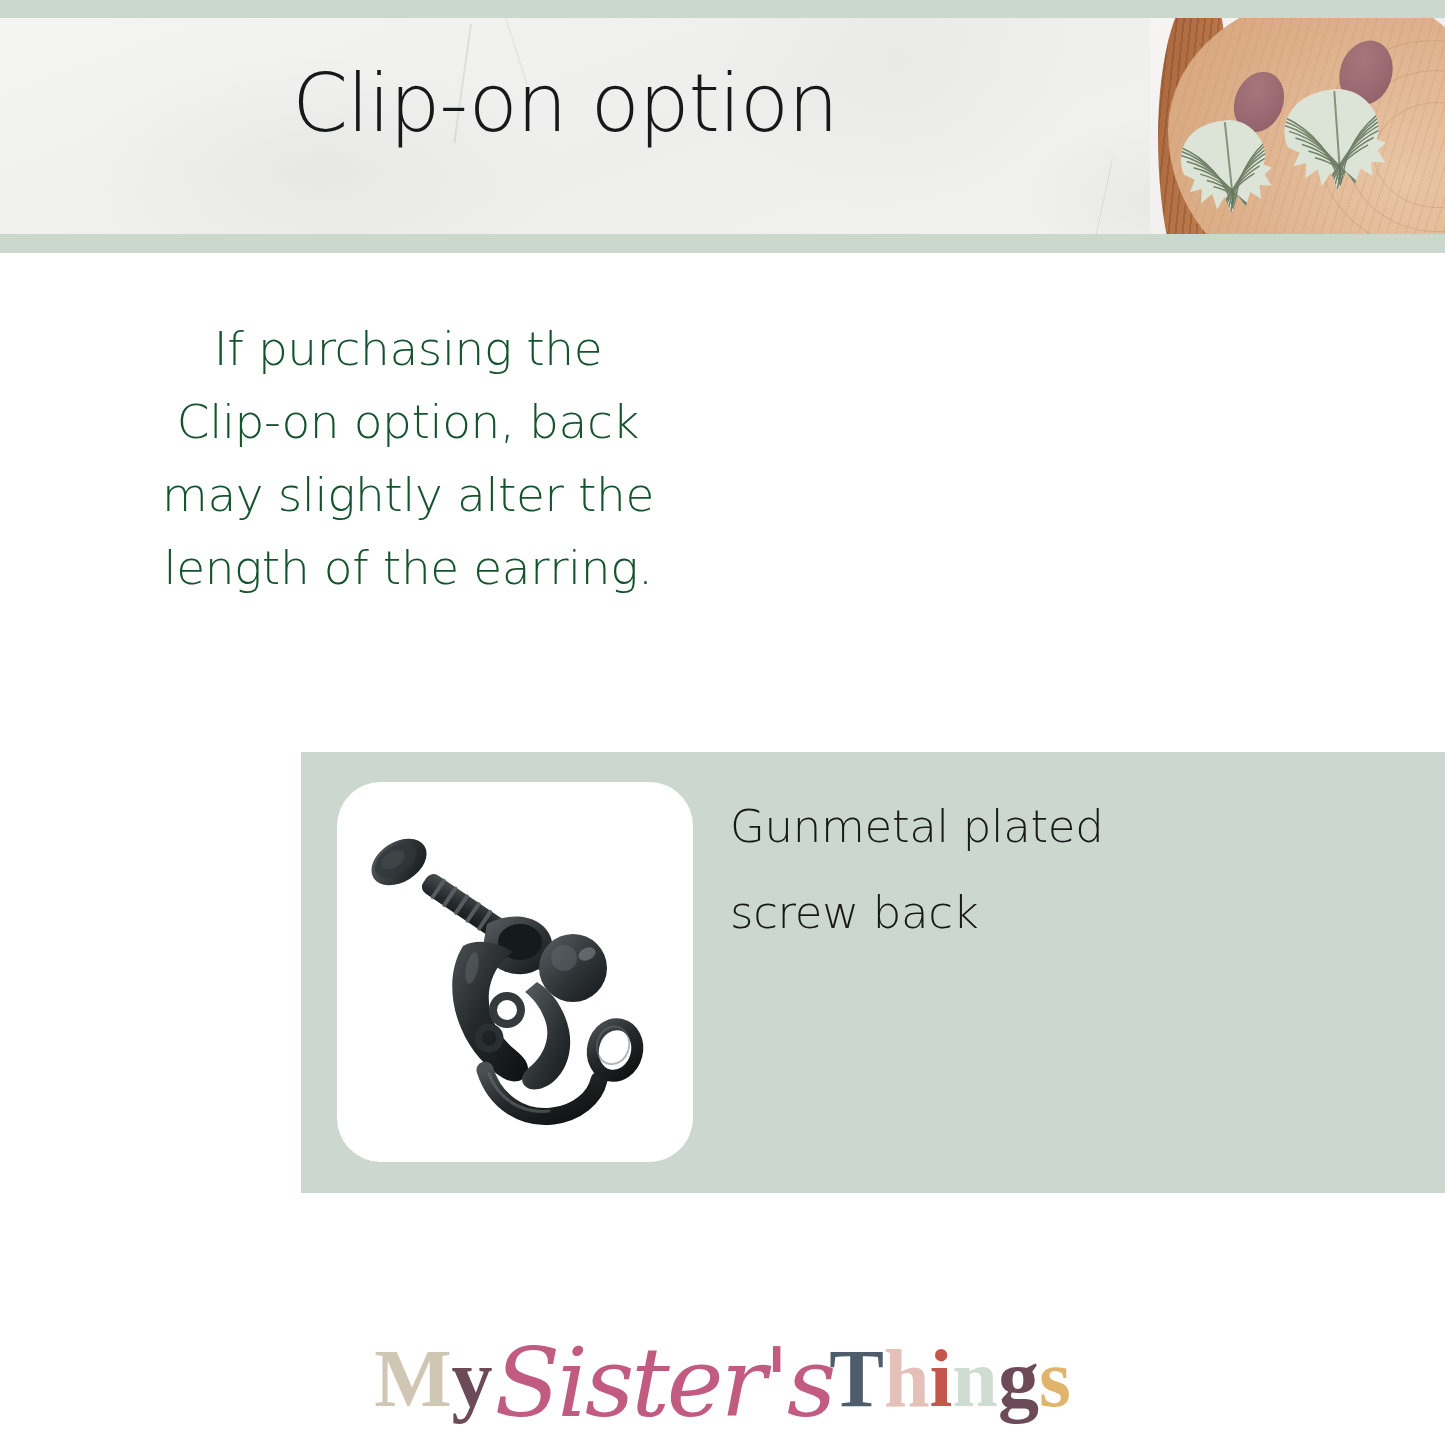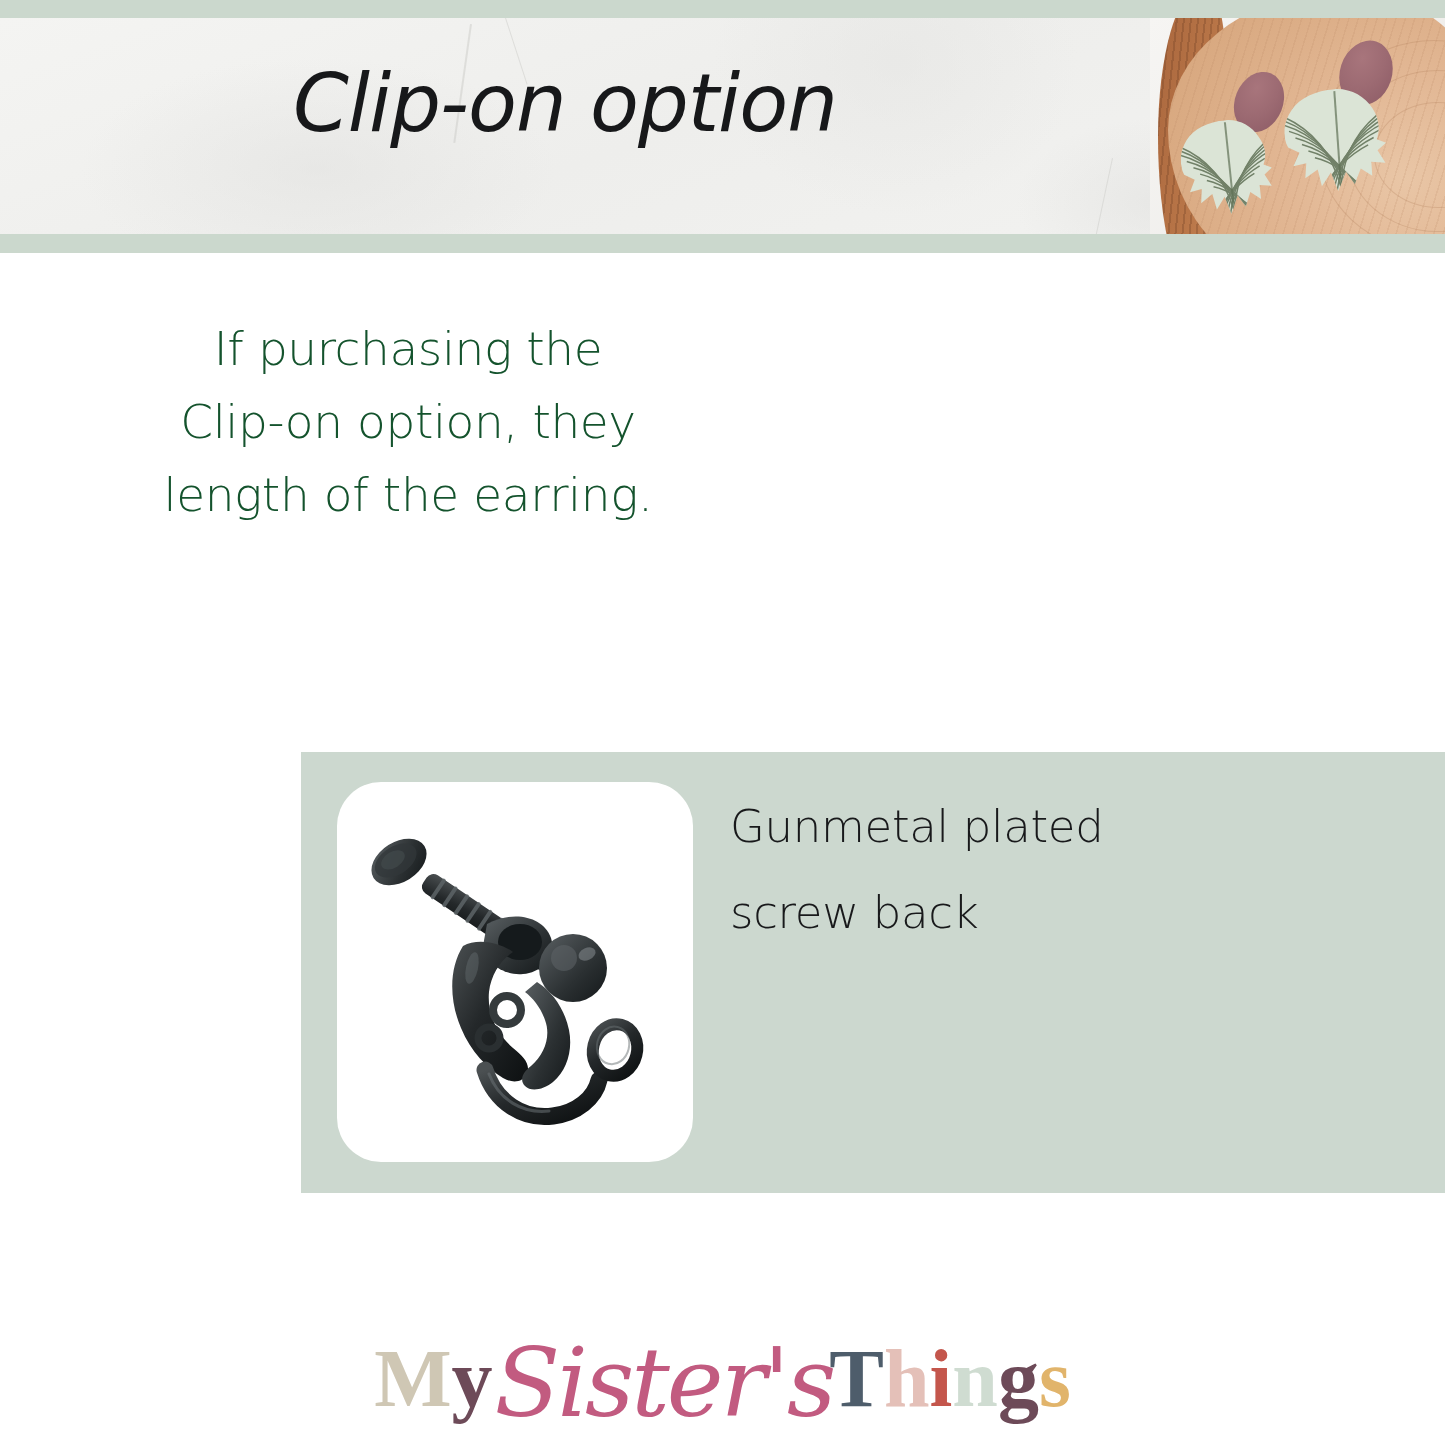--- a/index.html
+++ b/index.html
@@ -15,21 +15,20 @@
     position: relative;
   }
 
   
   .header {
     position: absolute;
     left: 0;
     top: 0;
     width: 1230px;
     height: 253px;
-    font-style: italic;
   }
   .band-top {
     position: absolute;
     left: 0; top: 0;
     width: 1445px;
     height: 18px;
     background: #cbd8cd;
   }
   .band-bottom {
     position: absolute;
@@ -331,21 +330,22 @@
     </div>
   </div>
 
   <div class="band-bottom"></div>
 
   <div class="header-title">Clip-on option</div>
 </div>
 
 <div class="intro-text">
   <div>If purchasing the</div>
-  <div>Clip-on option, they</div>
+  <div>Clip-on option, back</div>
+  <div>may slightly alter the</div>
   <div>length of the earring.</div>
 </div>
 
 <div class="info-card">
 
   <div class="thumb-box">
     <svg class="clip-art" viewBox="0 0 356 380" aria-hidden="true">
       <defs>
         <linearGradient id="gm" x1="0" y1="0" x2="1" y2="1">
           <stop offset="0%" stop-color="#4b5052"></stop>

